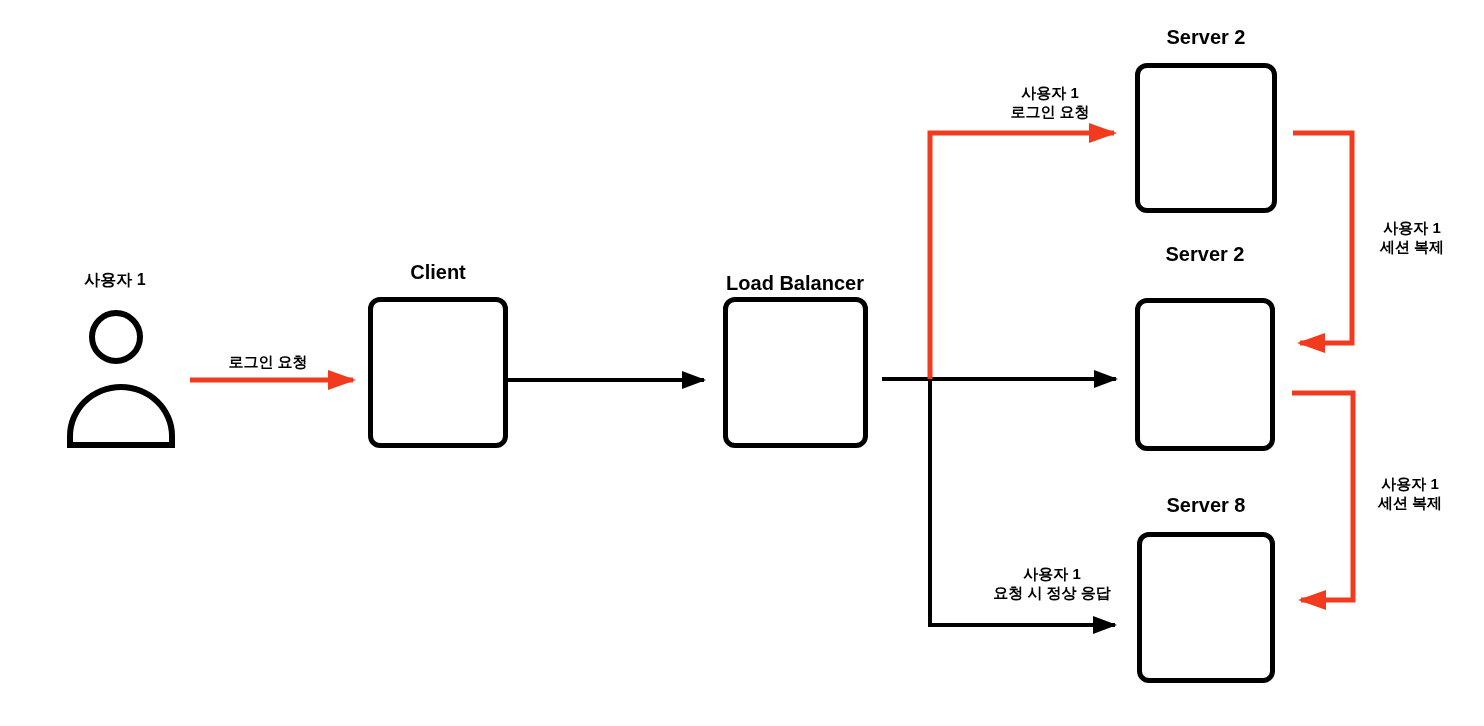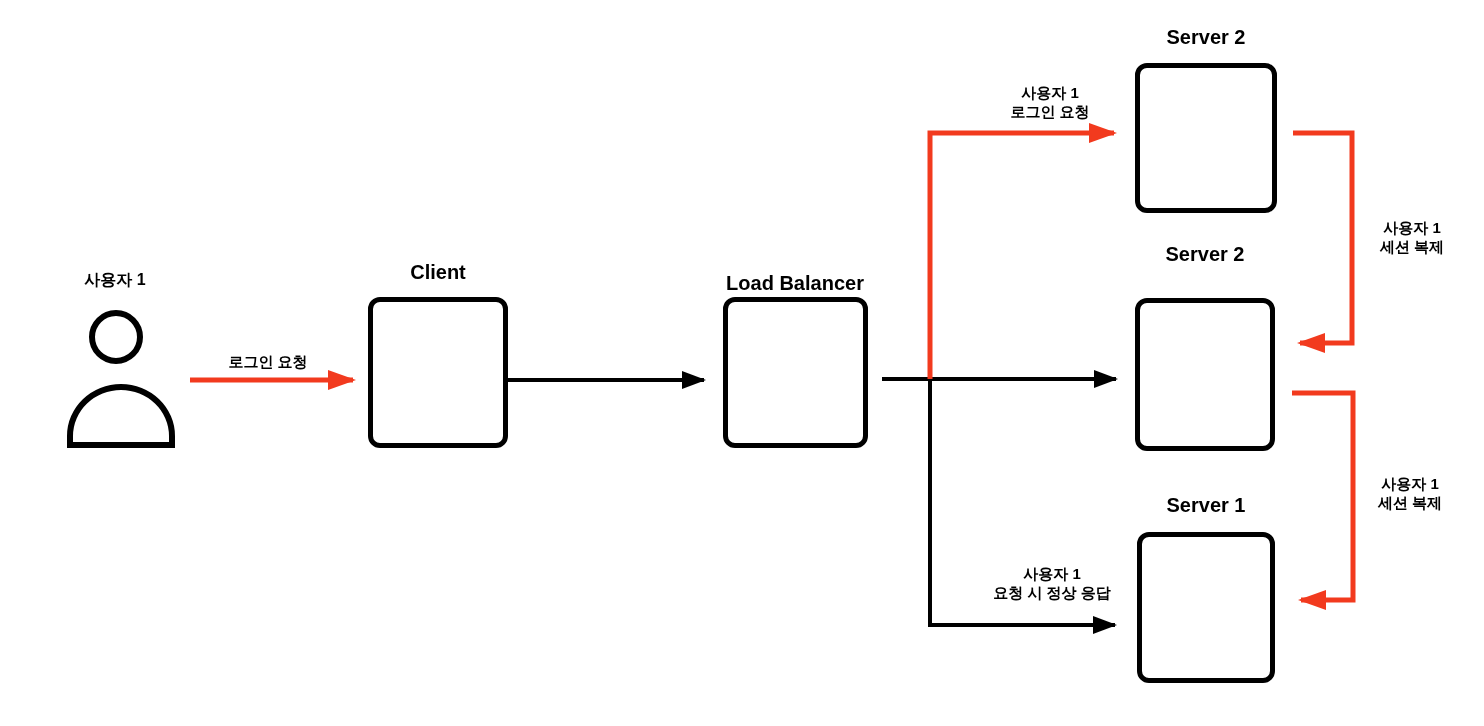--- a/index.html
+++ b/index.html
@@ -124,21 +124,21 @@
 
   <div class="node-title" style="left:795px; top:261px;margin-top:11px;">Load Balancer</div>
   <div class="node" style="left:723px; top:297px; width:145px; height:151px;"></div>
 
   <div class="node-title" style="left:1206px; top:26px;">Server 2</div>
   <div class="node" style="left:1135px; top:63px; width:142px; height:150px;"></div>
 
   <div class="node-title" style="left:1205px; top:243px;">Server 2</div>
   <div class="node" style="left:1135px; top:298px; width:140px; height:153px;"></div>
 
-  <div class="node-title" style="left:1206px; top:494px;">Server 1</div>
+  <div class="node-title" style="left:1206px; top:494px;">Server 8</div>
   <div class="node" style="left:1137px; top:532px; width:138px; height:151px;"></div>
 
   <div class="edge-label" style="left:268px; top:352px;">
     <span>로그인 요청</span>
   </div>
 
   <div class="edge-label" style="left:1050px; top:83px;">
     <span>사용자 1</span><br>
     <span>로그인 요청</span>
   </div>

